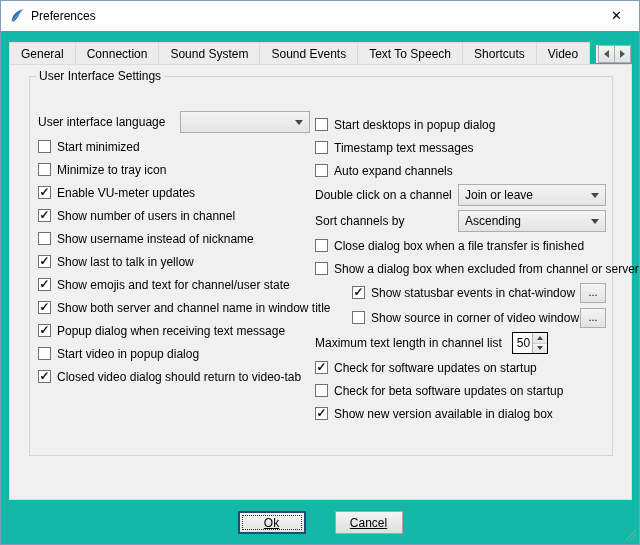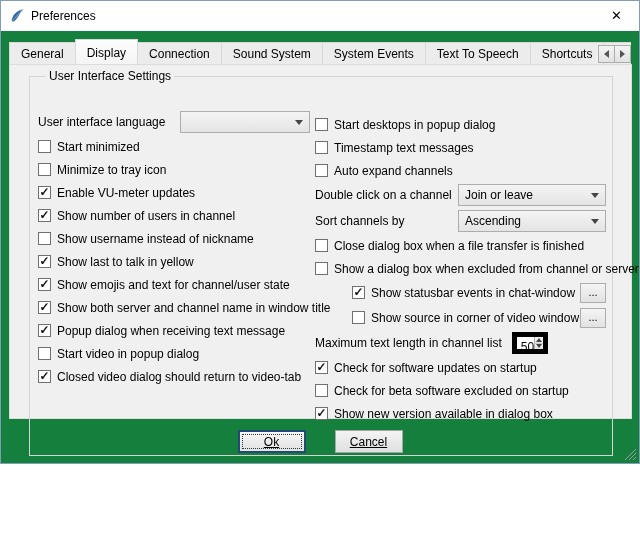--- a/index.html
+++ b/index.html
@@ -1,21 +1,21 @@
 <!DOCTYPE html>
 <html><head>
 <meta charset="utf-8">
 <style>
   * { box-sizing: border-box; margin: 0; padding: 0; }
   html,body { background:#ffffff; }
   body { font-family:"Liberation Sans", sans-serif; font-size:12px; color:#000; }
 
   .window {
-    position:relative; width:640px; height:464px;
-    background:#15803d; border:1px solid #7f9db9; overflow:hidden;
+    position:relative; width:640px; height:545px;
+    background:#14b8a6; border:1px solid #7f9db9; overflow:hidden;
   }
 
   
   .titlebar {
     position:absolute; top:0; left:0; right:0; height:30px;
     background:#ffffff; display:flex; align-items:center;
   }
   .app-icon { width:16px; height:16px; margin:0 6px 0 8px; display:inline-flex; }
   .win-title { font-size:12px; color:#000; }
   .close-btn {
@@ -54,21 +54,20 @@
   .tri-right { width:0; height:0; border-top:4px solid transparent; border-bottom:4px solid transparent; border-left:5px solid #555; }
 
   
   .page {
     position:absolute; left:8px; right:7px; top:63px; bottom:44px;
     border:1px solid #dcdcdc; background:#f0f0f0; z-index:1;
   }
   .groupbox {
     position:absolute; left:19px; top:4px; width:584px; height:387px;
     border:1px solid #d5d5d5;
-    padding-left:10px;
   }
   .groupbox legend { font-size:12px; padding:0 3px; margin-left:6px; color:#000; }
 
   .col { position:absolute; display:flex; flex-direction:column; }
   .col-left  { left:8px;  top:26px; width:272px; }
   .col-right { left:285px; top:30px; width:291px; }
 
   .row { display:flex; align-items:center; height:23px; white-space:nowrap; }
   .row.tall { height:26px; }
   .row.between { justify-content:space-between; }
@@ -87,21 +86,21 @@
   
   .combo {
     height:22px; border:1px solid #adadad;
     background:linear-gradient(#f4f4f4,#e4e4e4);
     display:flex; align-items:center; justify-content:space-between;
     padding:0 6px 0 6px; cursor:default;
   }
   .combo-arrow { width:0; height:0; border-left:4px solid transparent; border-right:4px solid transparent; border-top:5px solid #444; margin-left:8px; }
 
   
-  .spin { width:36px; height:22px; border:5px solid #000000; background:#fff; display:flex; }
+  .spin { width:36px; height:22px; border:1px solid #000000; background:#fff; display:flex; }
   .spin-val { flex:1; padding:3px 0 0 4px; font-size:12px; }
   .spin-btns { width:15px; display:flex; flex-direction:column; border-left:1px solid #adadad; }
   .spin-btns button { flex:1; border:none; background:linear-gradient(#f4f4f4,#e2e2e2); display:flex; align-items:center; justify-content:center; cursor:default; padding:0; }
   .spin-btns button + button { border-top:1px solid #d0d0d0; }
   .tri-up   { width:0; height:0; border-left:3px solid transparent; border-right:3px solid transparent; border-bottom:4px solid #444; }
   .tri-down { width:0; height:0; border-left:3px solid transparent; border-right:3px solid transparent; border-top:4px solid #444; }
 
   
   .mini-btn {
     width:26px; height:20px; border:1px solid #adadad;
@@ -139,24 +138,23 @@
         <path d="M3.2 12.8 C6 10 9 7 12.5 2.5" fill="none" stroke="#9ec4e8" stroke-width="0.7"></path>
       </svg>
     </span>
     <span class="win-title">Preferences</span>
     <button class="close-btn">✕</button>
   </div>
 
   <div class="tabbar">
     <div class="tabs-strip">
       <div class="tab">General</div>
-      <div class="tab active">Display</div>
       <div class="tab">Connection</div>
       <div class="tab">Sound System</div>
-      <div class="tab">System Events</div>
+      <div class="tab">Sound Events</div>
       <div class="tab">Text To Speech</div>
       <div class="tab">Shortcuts</div>
       <div class="tab">Video</div>
     </div>
     <div class="tab-scroll">
       <button>
           <span class="tri-left"></span>
         </button>
       <button>
           <span class="tri-right"></span>
@@ -327,21 +325,21 @@
 
         <div class="row">
           <label class="cb-row">
             <span class="cb checked"></span>
             <span class="lbl">Check for software updates on startup</span>
           </label>
         </div>
         <div class="row">
           <label class="cb-row">
             <span class="cb"></span>
-            <span class="lbl">Check for beta software excluded on startup</span>
+            <span class="lbl">Check for beta software updates on startup</span>
           </label>
         </div>
         <div class="row">
           <label class="cb-row">
             <span class="cb checked"></span>
             <span class="lbl">Show new version available in dialog box</span>
           </label>
         </div>
       </div>
 

